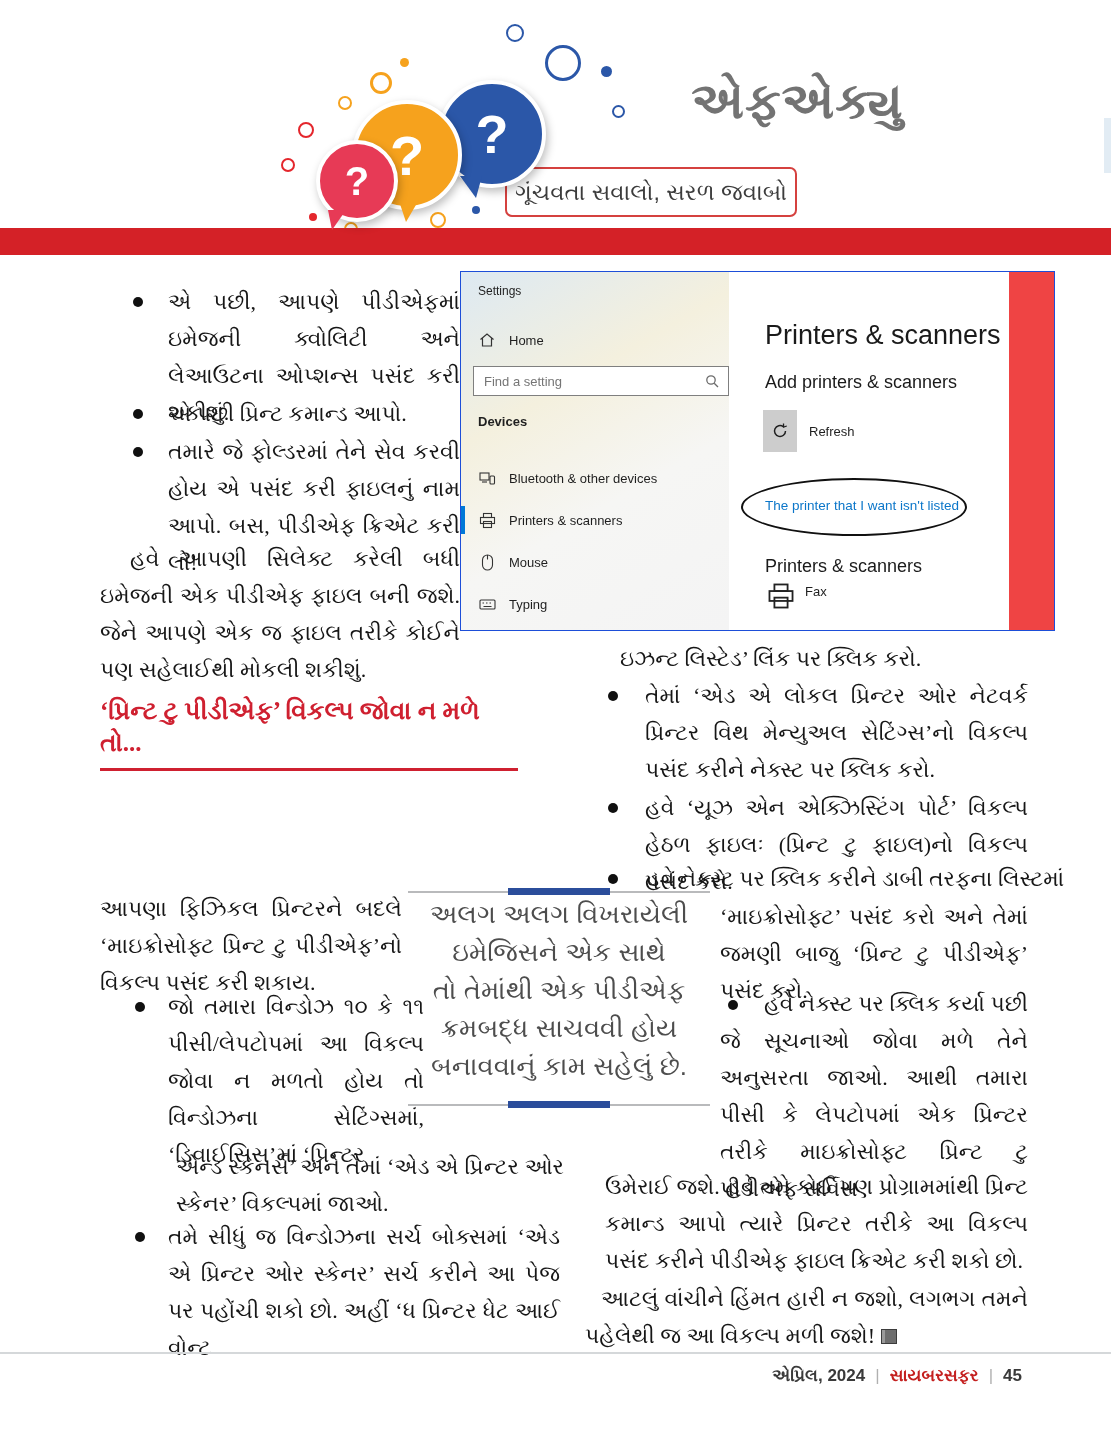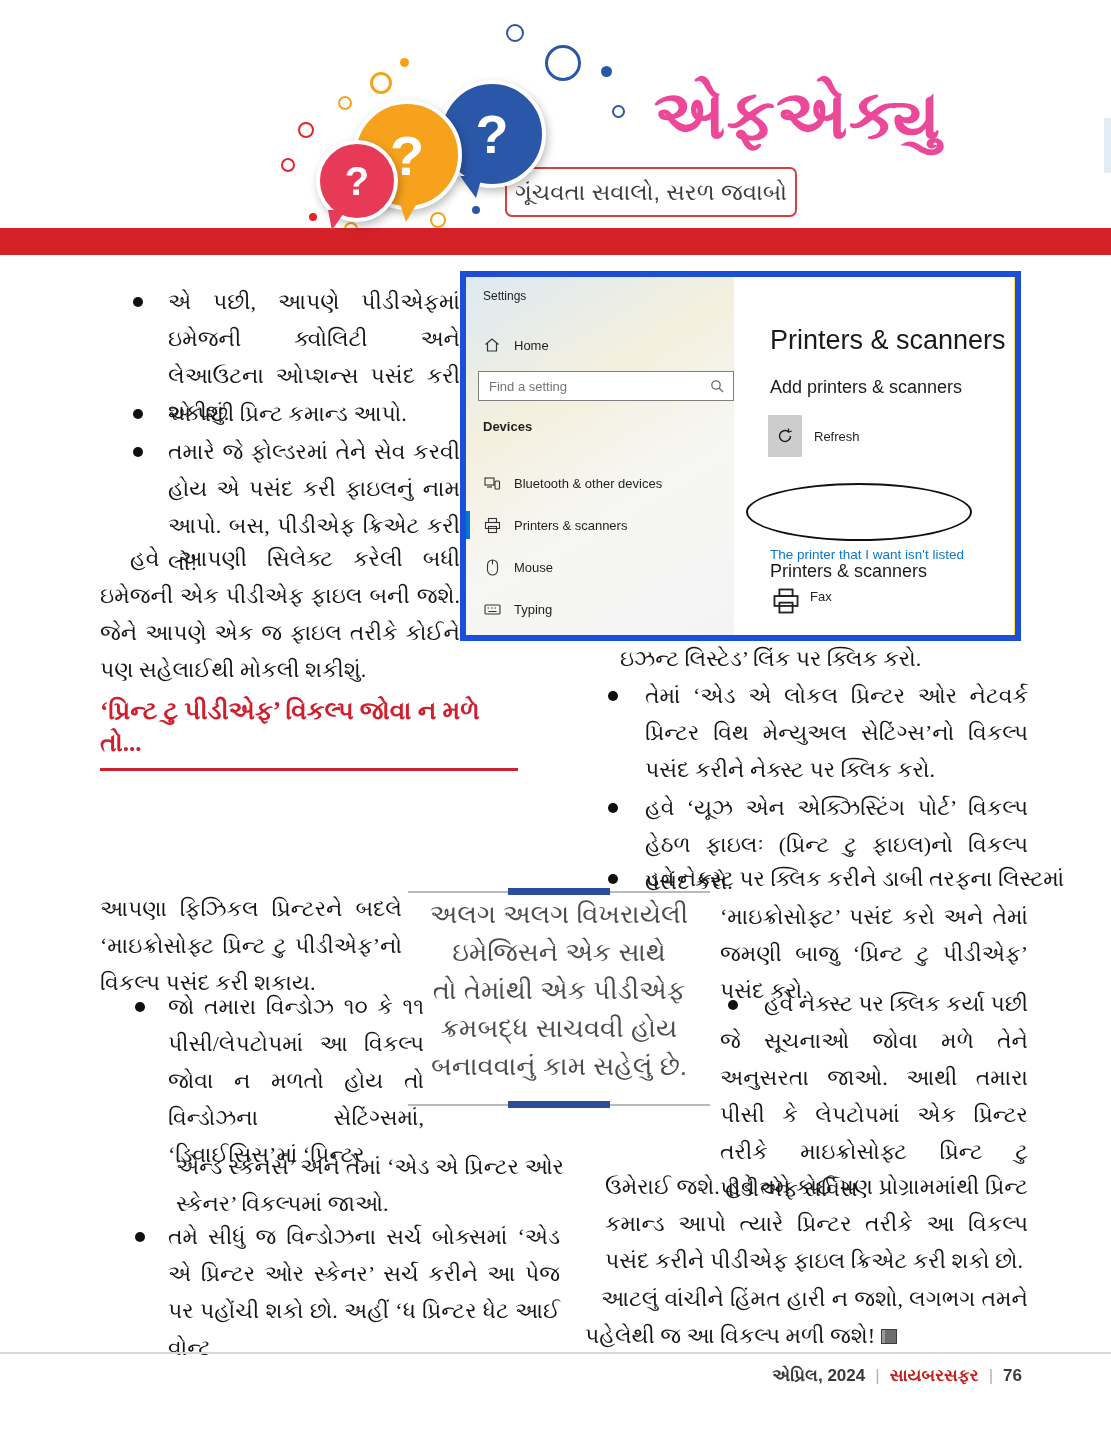--- a/index.html
+++ b/index.html
@@ -1,22 +1,22 @@
 <!DOCTYPE html>
 <html><head>
 <meta charset="utf-8">
 <style>
   html,body{margin:0;padding:0;background:#ffffff;}
   .page{position:relative;width:1111px;height:1441px;background:#ffffff;overflow:hidden;
         font-family:"Liberation Serif",serif;color:#161616;}
   .abs{position:absolute;}
 
   
-  .masthead-title{font-family:Liberation Sans, sans-serif;font-weight:bold;
-    font-size:68px;line-height:1;color:#ec4899;letter-spacing:1px;}
+  .masthead-title{font-family:Liberation Mono, monospace;font-weight:bold;
+    font-size:50px;line-height:1;color:#737373;letter-spacing:1px;}
   .tagline-box{border:2px solid #d5413f;border-radius:7px;background:#fff;
     font-family:"Liberation Sans",sans-serif;font-size:23px;color:#3c3c3c;
     display:flex;align-items:center;justify-content:center;}
   .bubble{border-radius:50%;border:4px solid #fff;display:flex;align-items:center;justify-content:center;
     box-shadow:2px 4px 8px rgba(0,0,0,.25);font-family:"Liberation Sans",sans-serif;font-weight:bold;color:#fff;}
   .tail{width:0;height:0;border-style:solid;position:absolute;}
   .ring{position:absolute;border-radius:50%;background:transparent;}
   .dotc{position:absolute;border-radius:50%;}
   .redbar{position:absolute;left:0;width:1111px;height:27px;background:#d42127;}
 
@@ -27,22 +27,22 @@
     border-bottom:3px solid #cf2030;padding-bottom:9px;text-align:left;}
   .quote{font-family:"Liberation Sans",sans-serif;font-size:26px;line-height:38px;
     color:#4d4d4d;text-align:center;}
   .qline{position:relative;height:7px;}
   .qline .g{position:absolute;top:3px;left:0;right:0;height:2px;background:#b9babc;}
   .qline .b{position:absolute;top:0;left:50%;transform:translateX(-50%);width:102px;height:7px;background:#2b4d9b;}
   .endmark{display:inline-block;width:14px;height:13px;background:#6e6e6e;border:1px solid #3c3c3c;
     vertical-align:-1px;margin-left:6px;box-shadow:inset 3px 0 0 #9a9a9a;}
 
   
-  .win{position:absolute;left:460px;top:271px;width:549px;height:358px;background:#fde047;
-    border:6px solid #1d4ed8;font-family:"Liberation Sans",sans-serif;color:#1f1f1f;}
+  .win{position:absolute;left:460px;top:271px;width:549px;height:358px;background:#ef4444;
+    border:1px solid #1d4ed8;font-family:"Liberation Sans",sans-serif;color:#1f1f1f;padding-left:44px;}
   .win .sidebar{position:absolute;left:0;top:0;width:268px;height:100%;
     background:linear-gradient(150deg,#dde9f2 0%,#f4f0de 34%,#f6f6f4 62%,#f4f4f4 100%);}
   .win .navrow{position:absolute;left:0;width:268px;height:40px;display:flex;align-items:center;cursor:default;}
   .win .navrow .ic{width:18px;height:18px;margin-left:17px;display:flex;align-items:center;justify-content:center;}
   .win .navrow .lb{margin-left:13px;font-size:13px;}
   .win .accent{position:absolute;left:0;top:6px;width:4px;height:28px;background:#0078d7;}
   .searchbox{position:absolute;left:12px;top:94px;width:256px;height:30px;background:#fff;
     border:1px solid #7f7f7f;box-sizing:border-box;}
   .searchbox input{position:absolute;left:0;top:0;width:100%;height:100%;border:none;outline:none;
     background:transparent;font-family:"Liberation Sans",sans-serif;font-size:13px;color:#5f5f5f;padding:0 30px 0 10px;box-sizing:border-box;}
@@ -193,21 +193,21 @@
         <span>
           <svg width="18" height="18" viewBox="0 0 18 18" fill="none" stroke="#1f1f1f" stroke-width="1.5">
             <path d="M14.5 9 a5.5 5.5 0 1 1 -2.2 -4.4"></path>
               <path d="M12.5 1.5 L12.6 5 L15.8 4" stroke-width="1.3"></path>
           </svg>
         </span>
       </div>
       <div class="abs" style="left:80px;top:152px;font-size:13px;">Refresh</div>
 
       <div class="ellipse" style="left:12px;top:206px;width:222px;height:54px;"></div>
-      <div class="abs bluelink" style="left:36px;top:226px;white-space:nowrap;margin-top:44px;">The printer that I want isn't listed</div>
+      <div class="abs bluelink" style="left:36px;top:226px;white-space:nowrap;">The printer that I want isn't listed</div>
 
       <div class="abs h2" style="left:36px;top:284px;white-space:nowrap;">Printers &amp; scanners</div>
 
       <div class="abs" style="left:38px;top:310px;display:flex;align-items:flex-start;">
         <span>
           <svg width="28" height="28" viewBox="0 0 17 17" fill="none" stroke="#222" stroke-width="1.1">
             <rect x="4.5" y="1.5" width="8" height="4"></rect>
               <rect x="1.5" y="5.5" width="14" height="6"></rect>
             <rect x="4.5" y="9.5" width="8" height="6"></rect>
           </svg>
@@ -262,16 +262,16 @@
   <div class="abs gu" style="left:720px;top:985px;width:308px;text-indent:44px;">હવે નેક્સ્ટ પર ક્લિક કર્યા પછી જે સૂચનાઓ જોવા મળે તેને અનુસરતા જાઓ. આથી તમારા પીસી કે લેપટોપમાં એક પ્રિન્ટર તરીકે માઇક્રોસોફ્ટ પ્રિન્ટ ટુ પીડીએફ સર્વિસ</div>
 
   <div class="abs gu" style="left:605px;top:1168px;width:423px;">ઉમેરાઈ જશે. હવે તમે કોઈ પણ પ્રોગ્રામમાંથી પ્રિન્ટ કમાન્ડ આપો ત્યારે પ્રિન્ટર તરીકે આ વિકલ્પ પસંદ કરીને પીડીએફ ફાઇલ ક્રિએટ કરી શકો છો.</div>
 
   <div class="abs gu" style="left:585px;top:1280px;width:443px;text-indent:16px;">
     <span>આટલું વાંચીને હિંમત હારી ન જશો, લગભગ તમને પહેલેથી જ આ વિકલ્પ મળી જશે!</span><span class="endmark"></span>
   </div>
 
   <div class="footline"></div>
   <div class="footer">
-    <span>એપ્રિલ, 2024</span><span class="sep">|</span><span class="brand">સાયબરસફર</span><span class="sep">|</span><span>76</span>
+    <span>એપ્રિલ, 2024</span><span class="sep">|</span><span class="brand">સાયબરસફર</span><span class="sep">|</span><span>45</span>
   </div>
 
 </div>
 
 </body></html>

